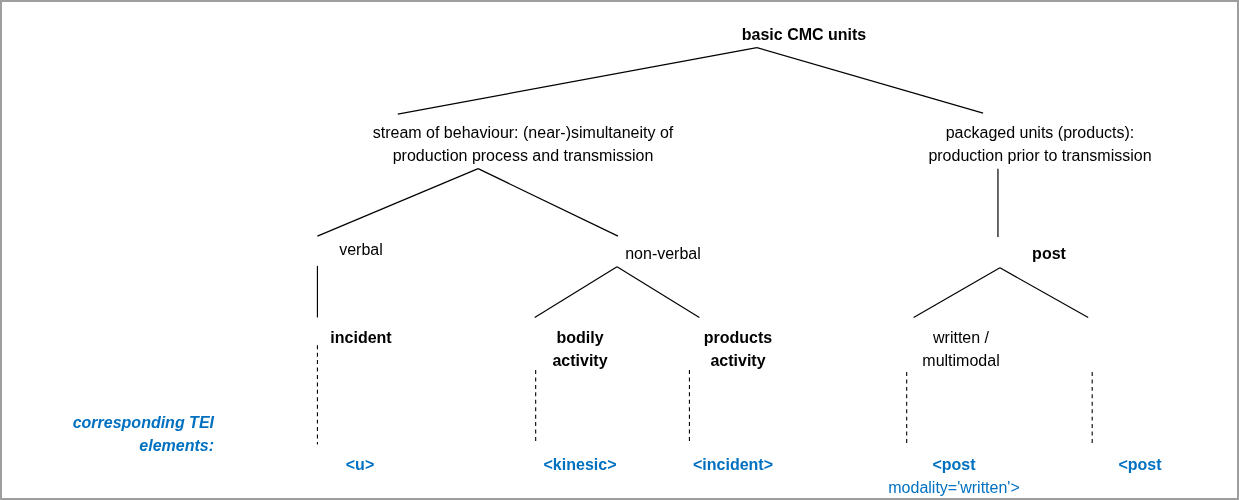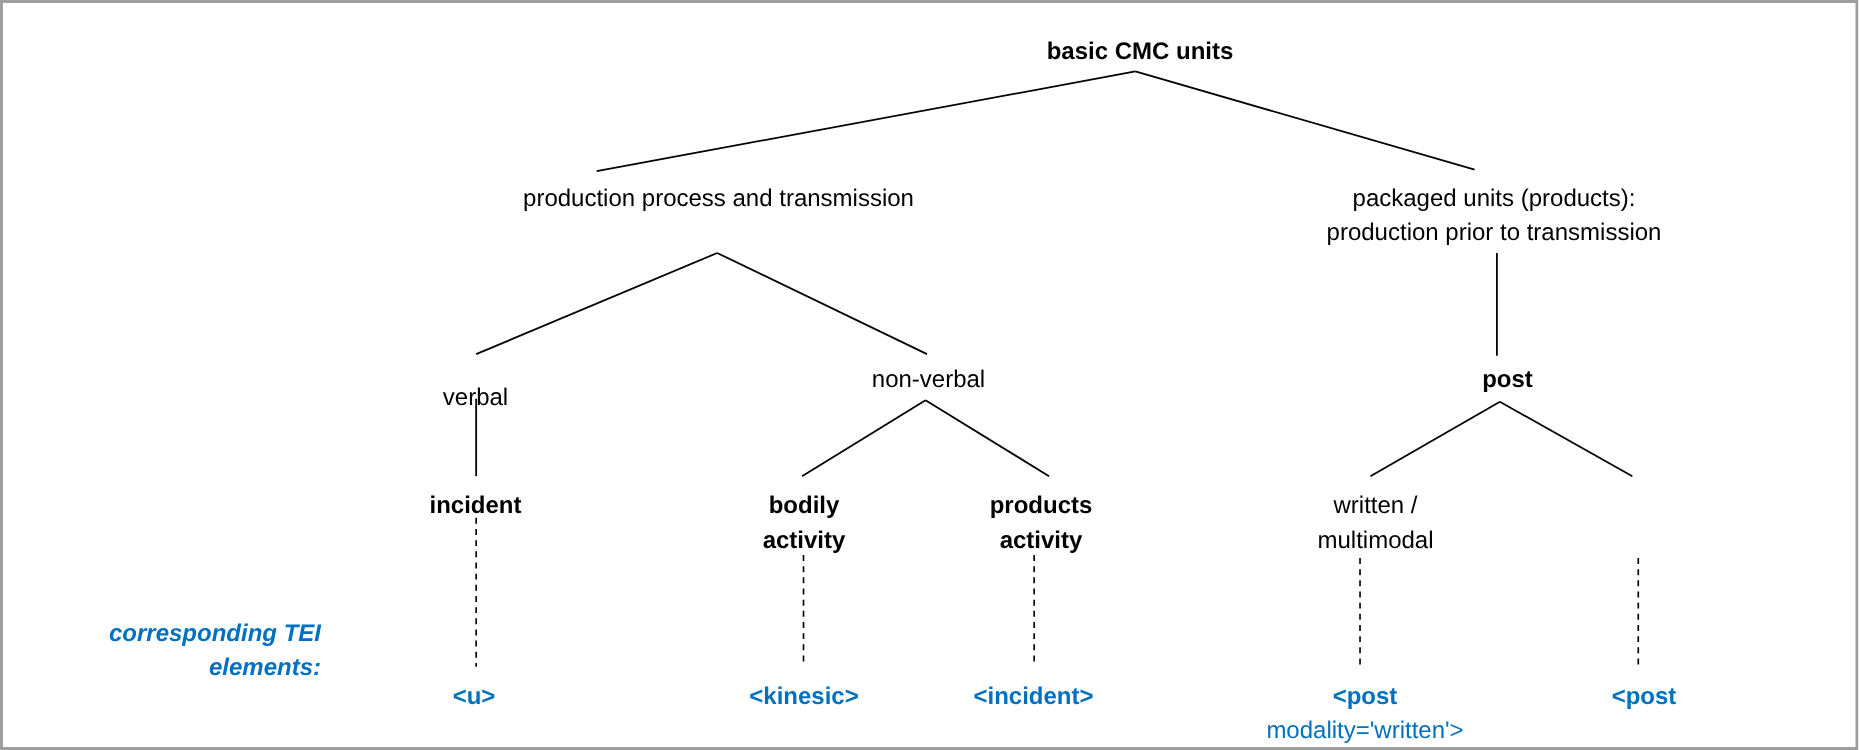--- a/index.html
+++ b/index.html
@@ -32,20 +32,21 @@
     stroke-width: 1.1;
   }
   .node {
     position: absolute;
     transform: translateX(-50%);
     text-align: center;
     white-space: nowrap;
     font-size: 16px;
     line-height: 23px;
     color: #000000;
+    margin-left: 44px;
   }
   .bold { font-weight: bold; }
   .italic { font-style: italic; }
   .blue { color: var(--accent-blue, #0070C0); }
   .caption {
     position: absolute;
     left: 30px;
     top: 409px;
     width: 182px;
     text-align: right;
@@ -83,29 +84,30 @@
     <line class="dashed" x1="315" y1="346" x2="315" y2="446"></line>
     <line class="dashed" x1="535" y1="371" x2="535" y2="446"></line>
     <line class="dashed" x1="690" y1="371" x2="690" y2="446"></line>
     <line class="dashed" x1="909" y1="373" x2="909" y2="446"></line>
     <line class="dashed" x1="1096" y1="373" x2="1096" y2="446"></line>
   </svg>
 
   <div class="node bold" style="left:758px; top:21px;">basic CMC units</div>
 
   <div class="node" style="left:477px; top:119px;">
+    <div>stream of behaviour: (near-)simultaneity of</div>
     <div>production process and transmission</div>
   </div>
 
   <div class="node" style="left:994px; top:119px;">
     <div>packaged units (products):</div>
     <div>production prior to transmission</div>
   </div>
 
-  <div class="node" style="left:315px; top:252px;">verbal</div>
+  <div class="node" style="left:315px; top:236px;">verbal</div>
 
   <div class="node" style="left:617px; top:240px;">non-verbal</div>
 
   <div class="node bold" style="left:1003px; top:240px;">post</div>
 
   <div class="node bold" style="left:315px; top:324px;">incident</div>
 
   <div class="node bold" style="left:534px; top:324px;">
     <div>bodily</div>
     <div>activity</div>

